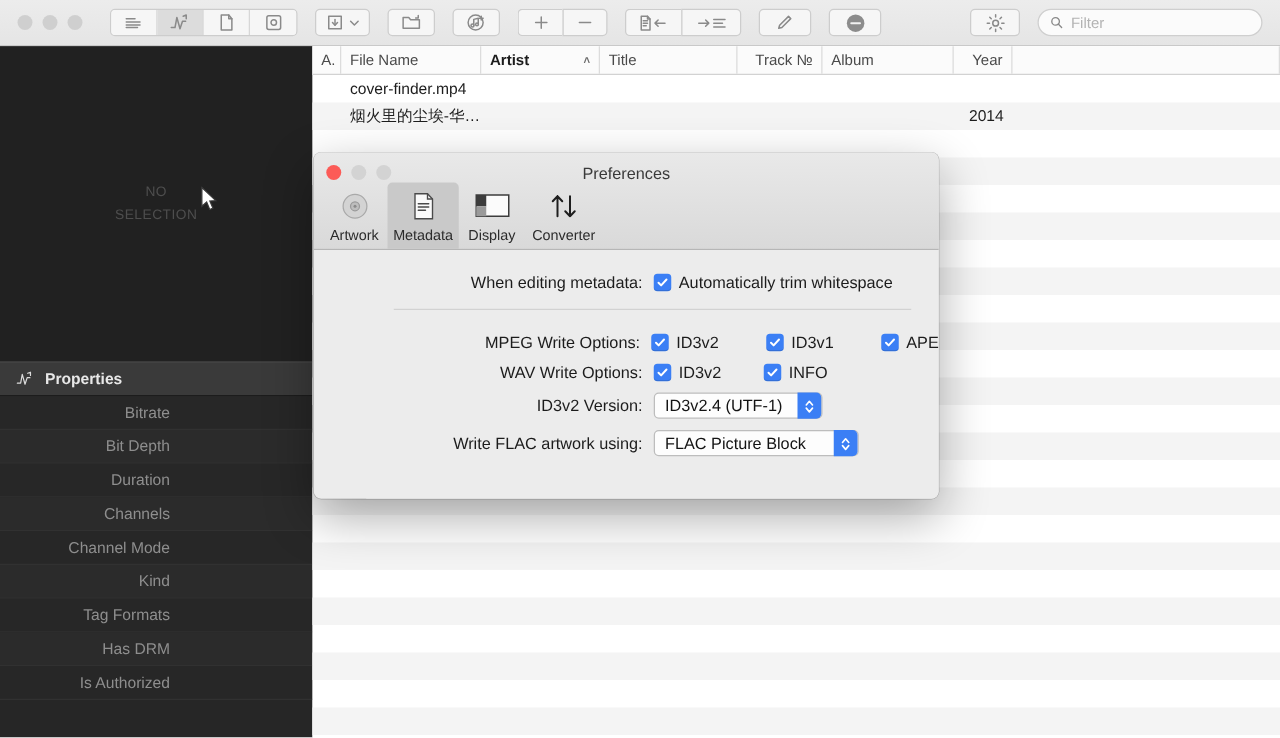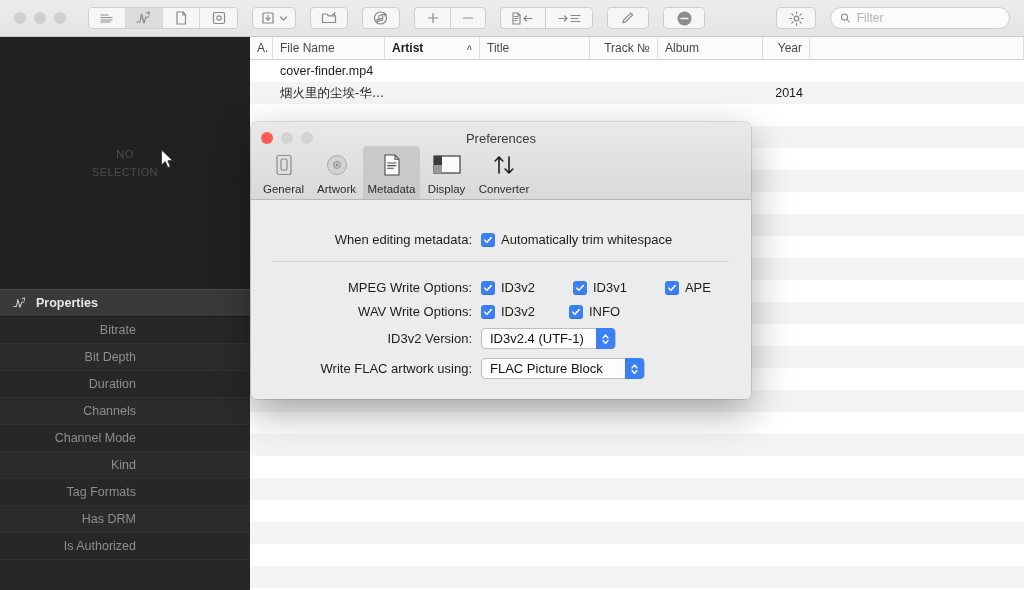--- a/index.html
+++ b/index.html
@@ -131,21 +131,21 @@
   }
   .ptabs { position: absolute; left: 6px; bottom: 0; display: flex; align-items: flex-end; }
   .ptab {
     width: 53px; padding: 4px 0 4px; display: flex; flex-direction: column;
     align-items: center; gap: 3px; border-radius: 4px 4px 0 0;
   }
   .ptab.sel { background: #c9c9c9; }
   .ptab .lbl { font-size: 11.5px; color: #2b2b2b; }
   .ptab .gfx { height: 30px; display: flex; align-items: center; justify-content: center; }
 
-  .prefs-body { height: 199px; background: #ececec; position: relative; padding-top: 32px; }
+  .prefs-body { height: 199px; background: #ececec; position: relative; padding-top: 18px; margin-left: 42px; }
   .formrow { display: flex; align-items: center; margin-bottom: 9px; }
   .flabel {
     width: 230px; text-align: right; padding-right: 9px;
     font-size: 13px; color: #1c1c1c;
   }
   .fcontrol { display: flex; align-items: center; gap: 0; }
   .divider { height: 1px; background: #d2d2d2; margin: 14px 22px 18px; }
 
   .cb { display: flex; align-items: center; gap: 6px; }
   .cbbox {
@@ -437,29 +437,20 @@
 
   <div class="prefs">
     <div class="prefs-title">
       <div class="prefs-traffic">
         <div class="ptl red"></div>
         <div class="ptl gray"></div>
         <div class="ptl gray"></div>
       </div>
       <div class="ptl-title">Preferences</div>
       <div class="ptabs" id="pref-tabs">
-          <div class="ptab">
-            <div class="gfx">
-              <svg class="ico" width="26" height="26" viewBox="0 0 26 26">
-                <rect x="6" y="3.5" width="14" height="19" rx="2" stroke="#5a5a5a"></rect>
-                <rect x="10" y="7" width="6" height="11" rx="1.6" stroke="#5a5a5a"></rect>
-              </svg>
-            </div>
-            <div class="lbl">General</div>
-          </div>
           <div class="ptab">
             <div class="gfx">
               <svg width="26" height="26" viewBox="0 0 26 26">
                 <circle cx="13" cy="13" r="9.5" fill="#d3d3d3" stroke="#a9a9a9"></circle>
                 <circle cx="13" cy="13" r="3.6" fill="#bdbdbd" stroke="#9a9a9a"></circle>
                 <circle cx="13" cy="13" r="1.2" fill="#8a8a8a"></circle>
               </svg>
             </div>
             <div class="lbl">Artwork</div>
           </div>

